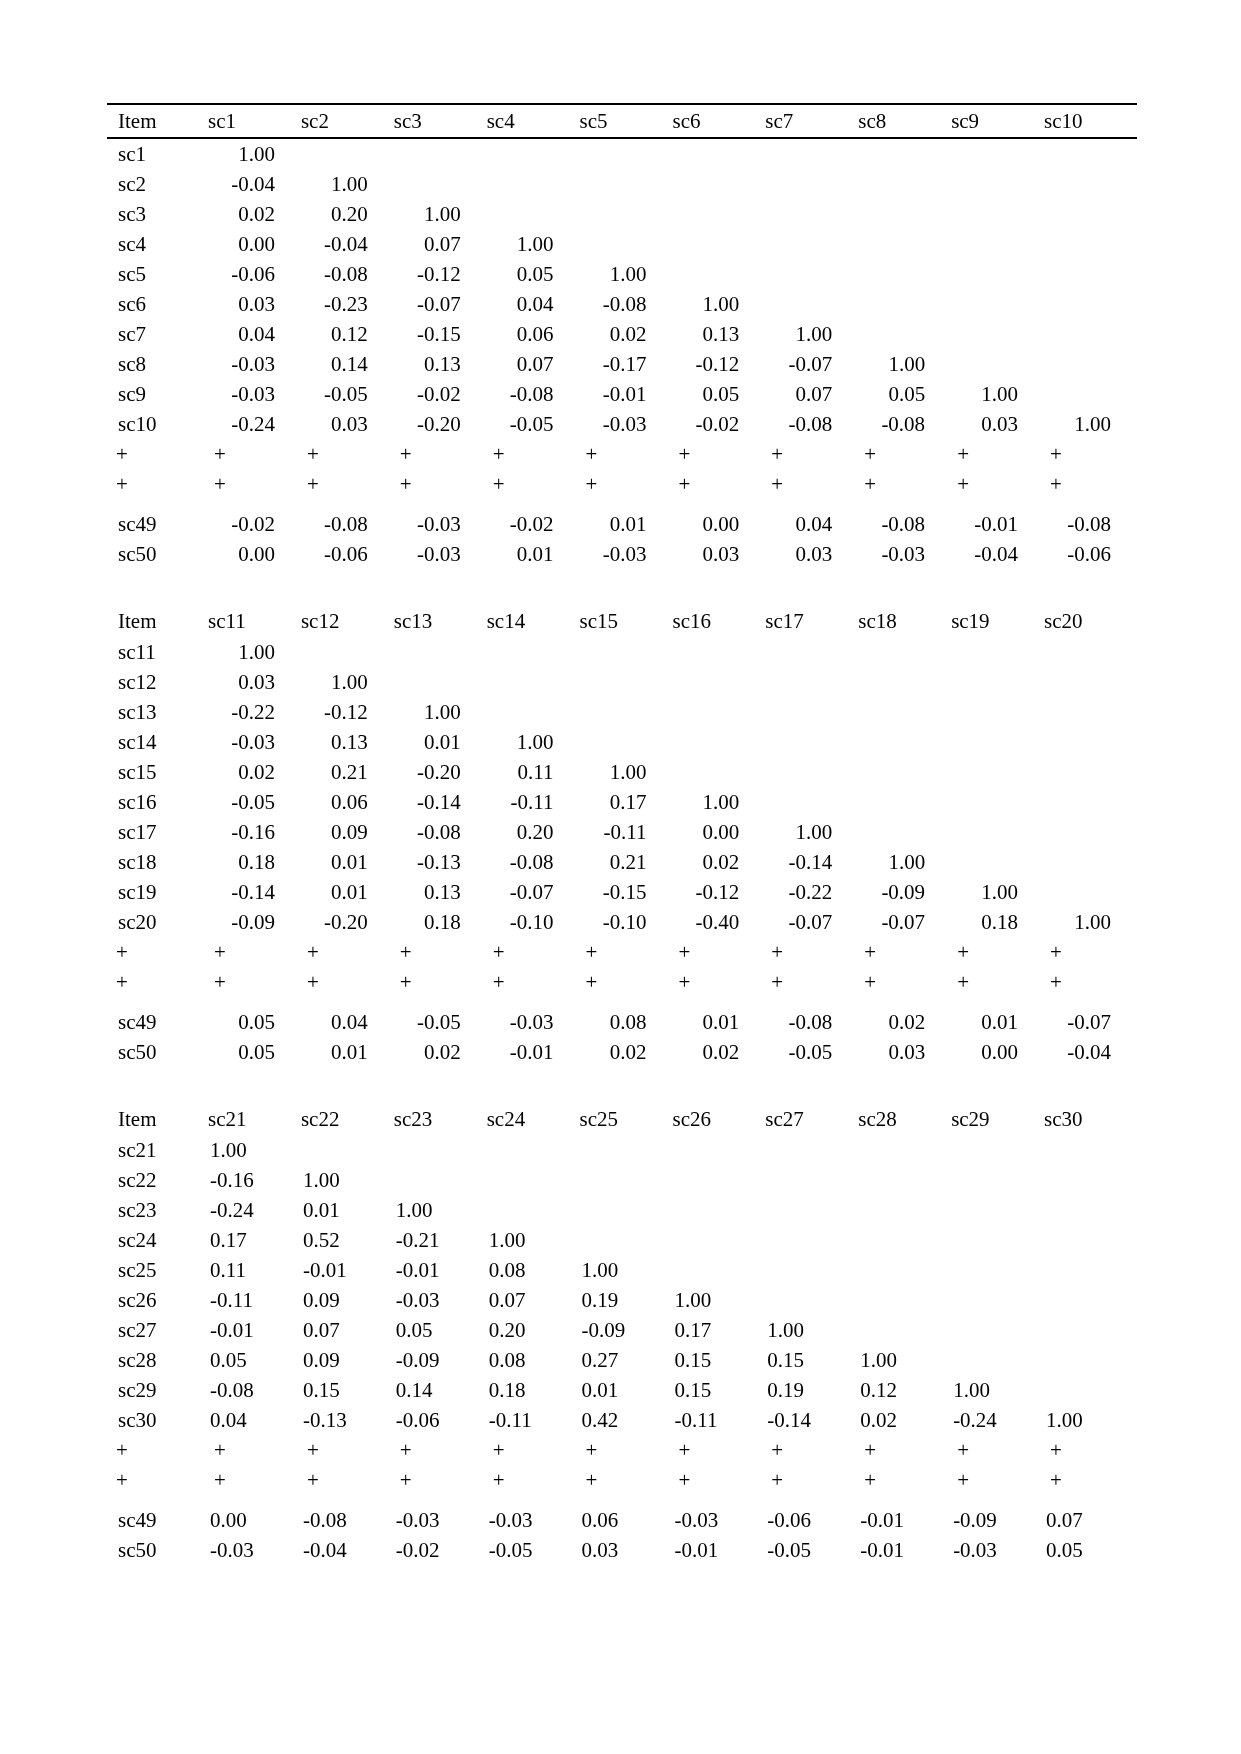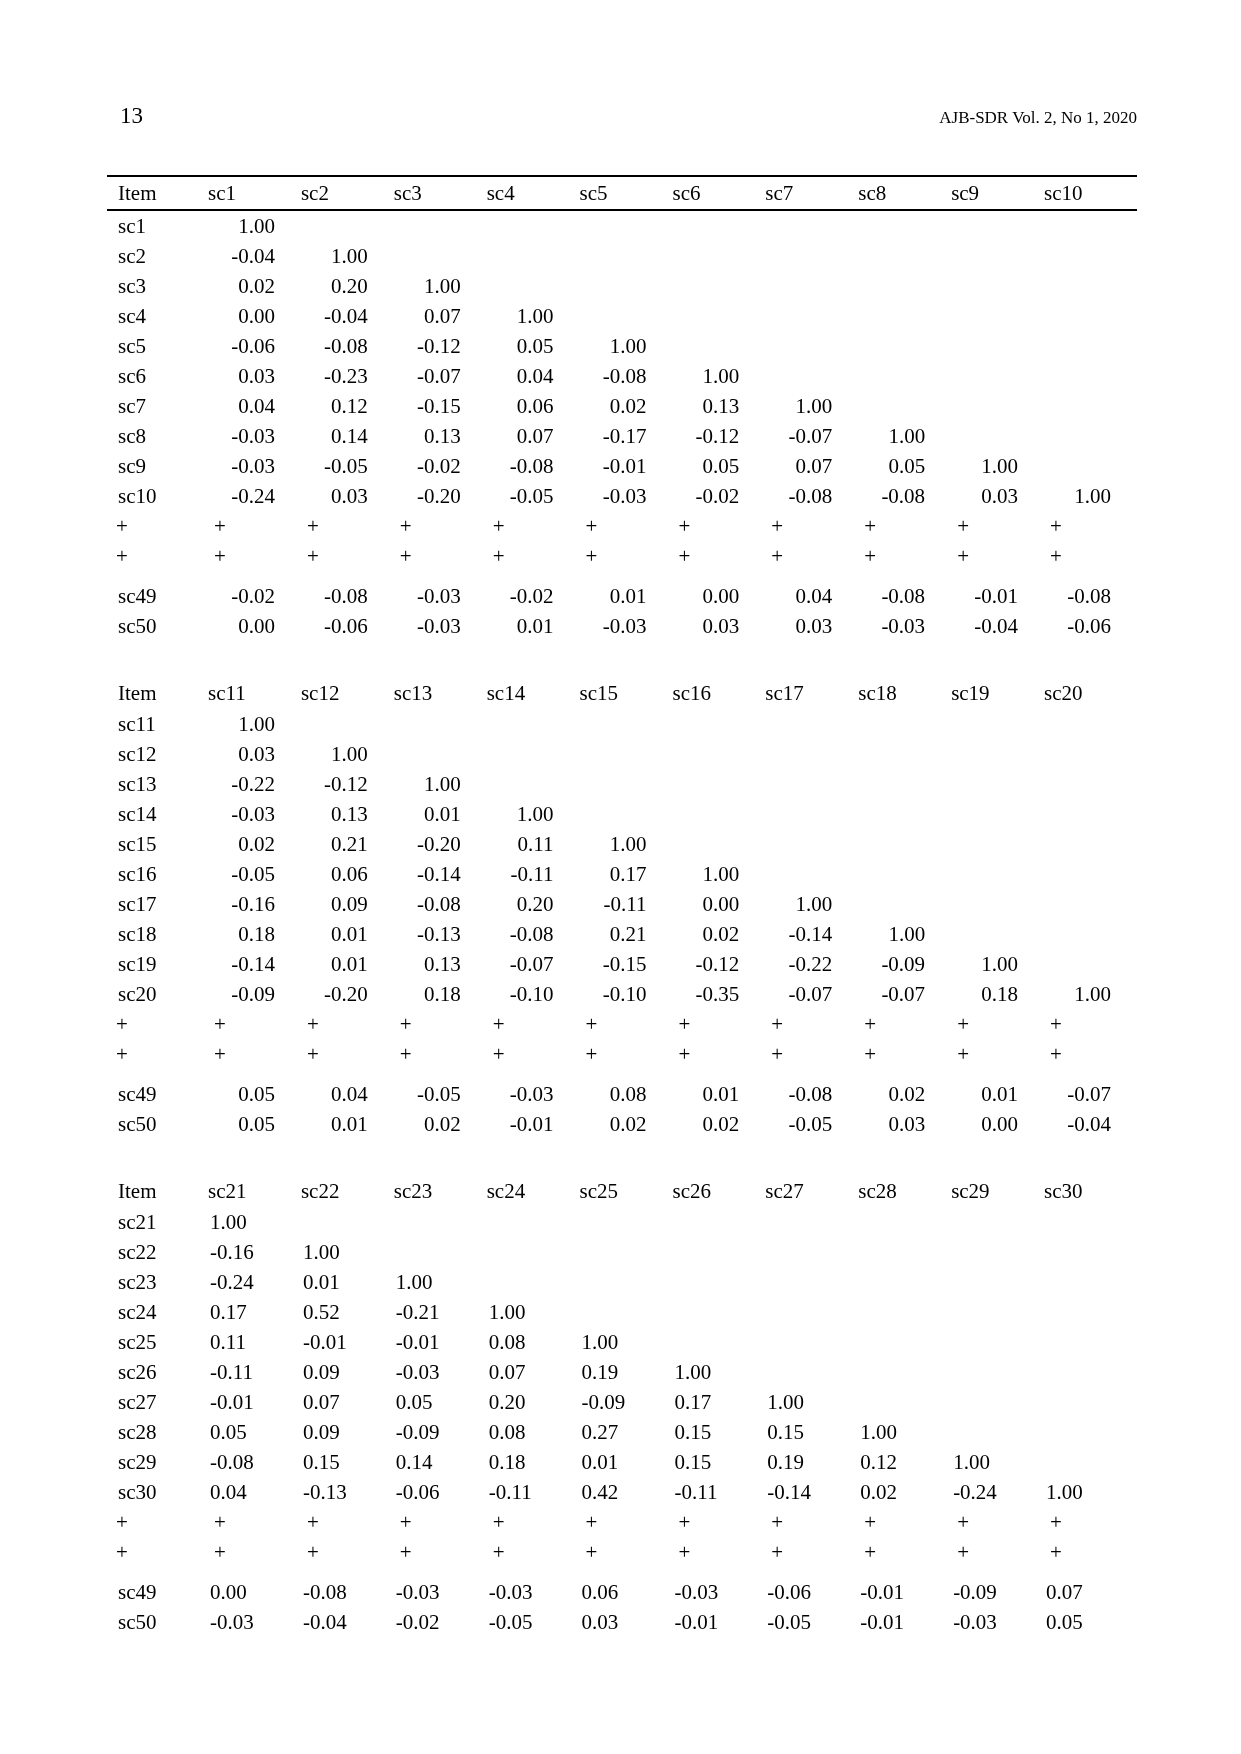--- a/index.html
+++ b/index.html
@@ -86,24 +86,20 @@
   }
   .table-block + .table-block {
     margin-top: 36px;
   }
 </style>
 </head>
 <body>
 
 <div class="page">
 
-  <div class="page-header">
-    <span class="page-number">13</span>
-    <span class="journal-ref">AJB-SDR Vol. 2, No 1, 2020</span>
-  </div>
 
   <div class="table-block">
     <table class="corr-table ruled align-right">
       <thead>
           <tr>
             <th>Item</th>
             <th>sc1</th>
             <th>sc2</th>
             <th>sc3</th>
             <th>sc4</th>
@@ -437,21 +433,21 @@
             <td class="val">1.00</td>
             <td></td>
           </tr>
           <tr>
             <td class="label-cell">sc20</td>
             <td class="val">-0.09</td>
             <td class="val">-0.20</td>
             <td class="val">0.18</td>
             <td class="val">-0.10</td>
             <td class="val">-0.10</td>
-            <td class="val">-0.35</td>
+            <td class="val">-0.40</td>
             <td class="val">-0.07</td>
             <td class="val">-0.07</td>
             <td class="val">0.18</td>
             <td class="val">1.00</td>
           </tr>
           <tr>
             <td class="label-cell plus-label">+</td>
             <td class="plus">+</td>
             <td class="plus">+</td>
             <td class="plus">+</td>

